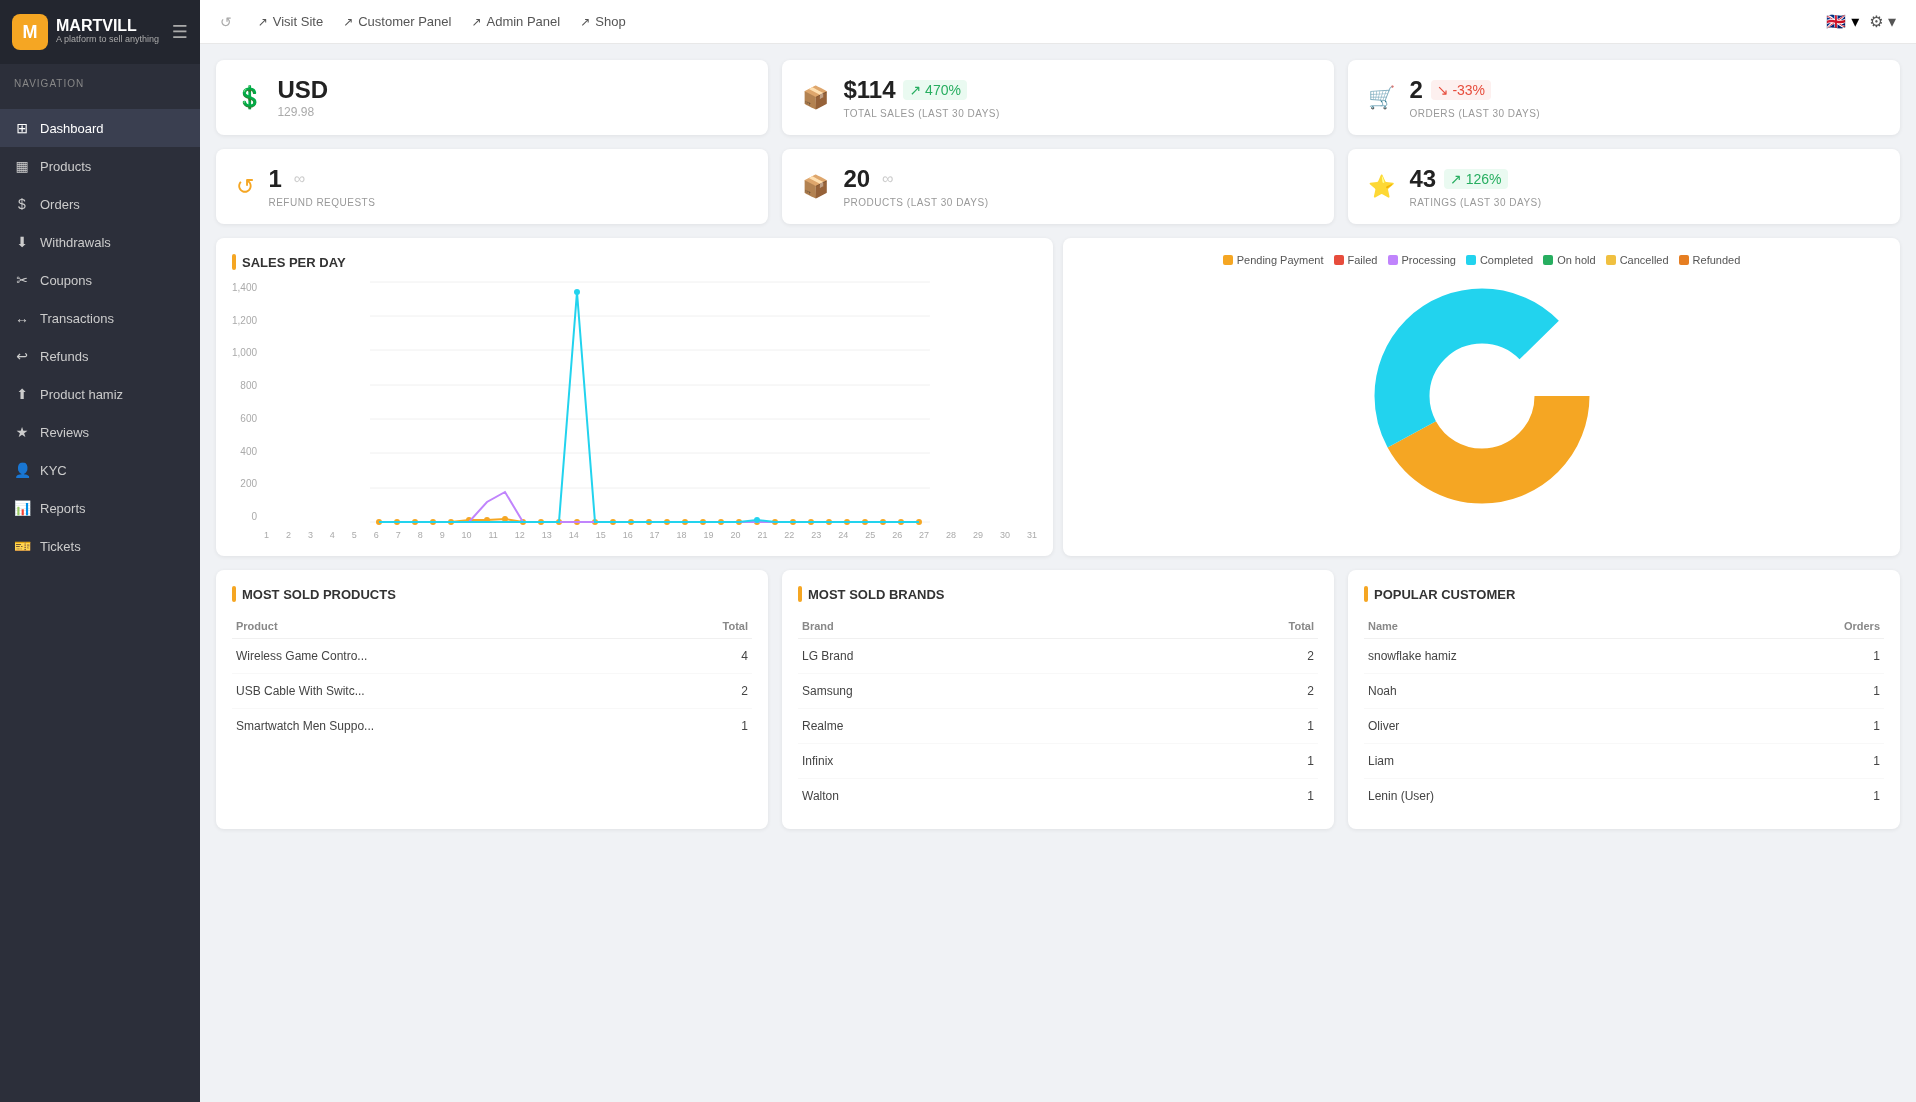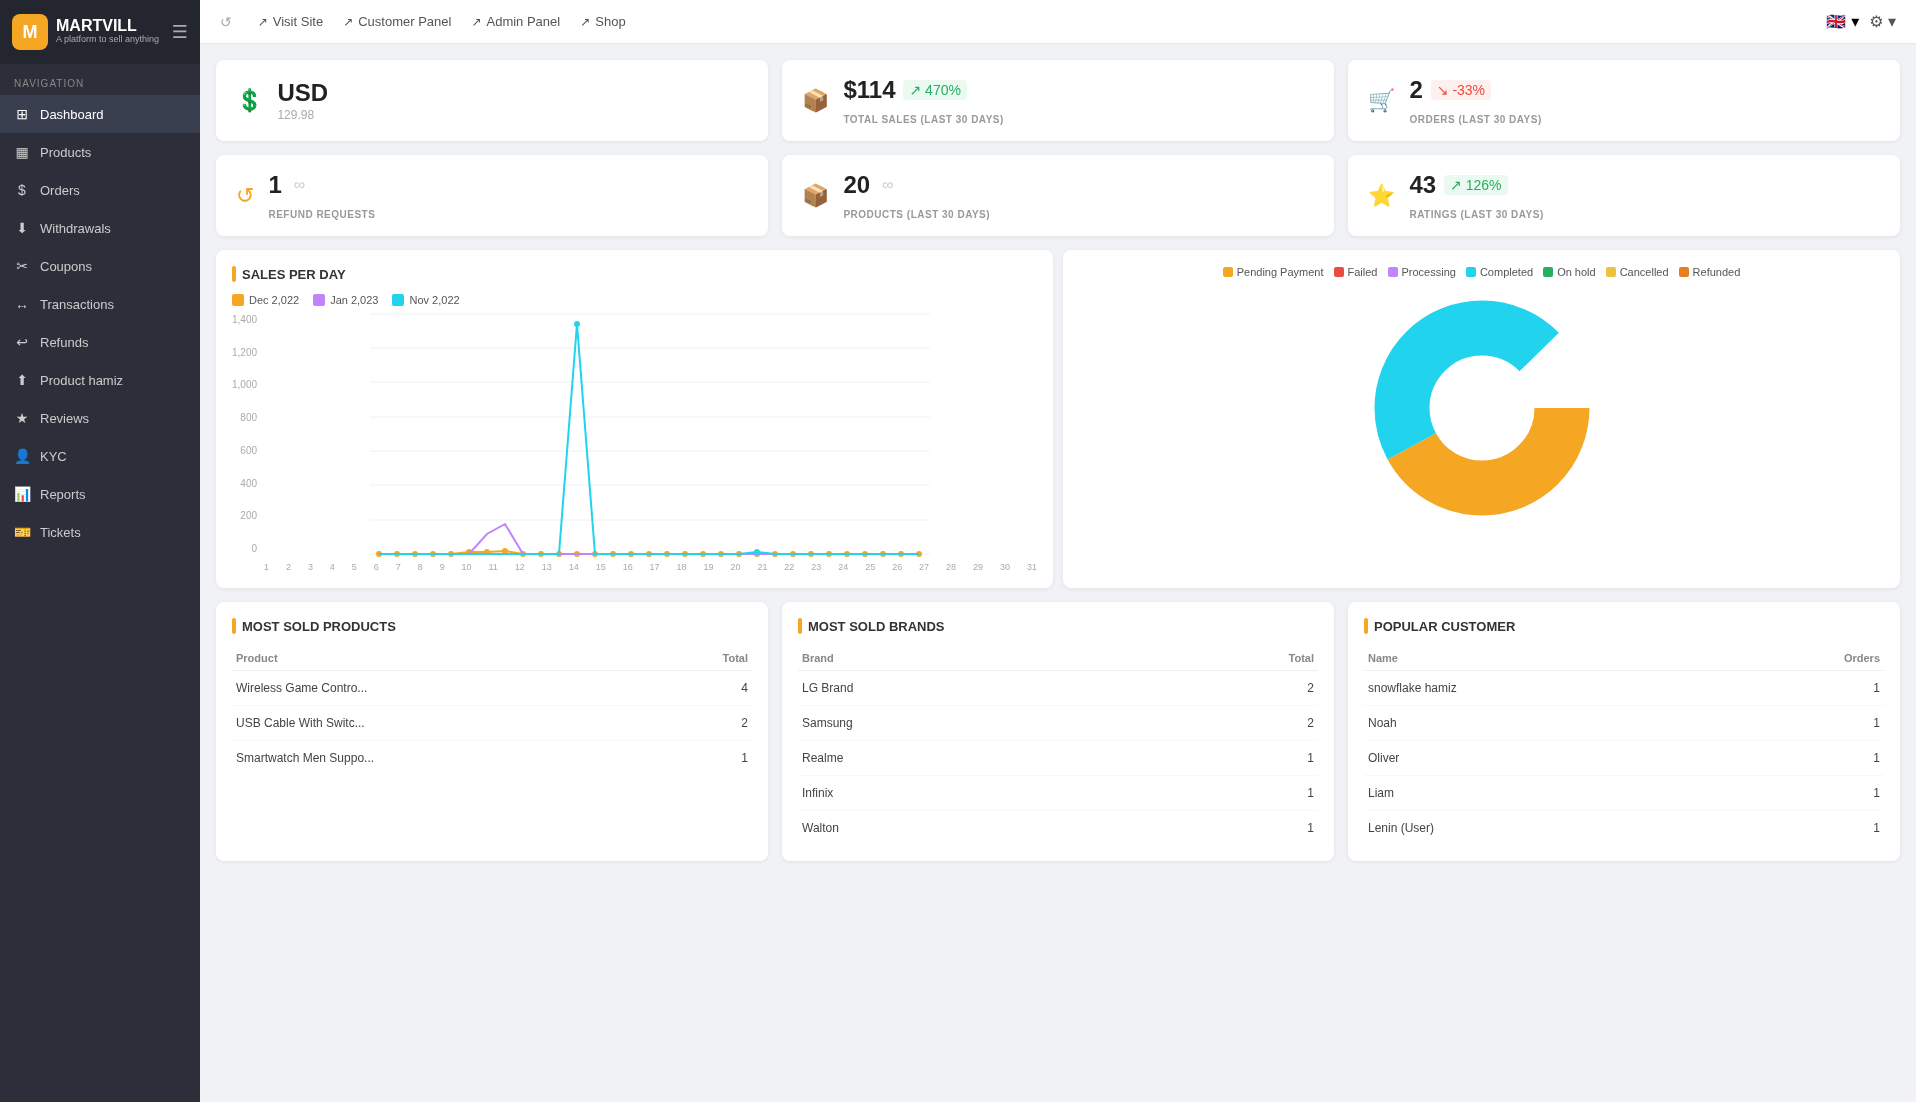--- a/index.html
+++ b/index.html
@@ -6,21 +6,21 @@
     body { font-family: 'Segoe UI', Arial, sans-serif; background: #f0f2f5; display: flex; height: 100vh; overflow: hidden; }
 
     
     .sidebar { width: 200px; min-width: 200px; background: #2c2f3a; color: #ccc; display: flex; flex-direction: column; height: 100vh; overflow-y: auto; }
     .sidebar-logo { display: flex; align-items: center; padding: 14px 12px; background: #23262f; gap: 8px; }
     .logo-icon { width: 36px; height: 36px; background: #f5a623; border-radius: 8px; display: flex; align-items: center; justify-content: center; color: white; font-size: 18px; font-weight: bold; }
     .logo-text { display: flex; flex-direction: column; }
     .logo-name { color: white; font-size: 16px; font-weight: 700; line-height: 1; }
     .logo-sub { color: #aaa; font-size: 9px; line-height: 1.3; }
     .hamburger { margin-left: auto; color: #aaa; font-size: 18px; cursor: pointer; }
-    .nav-label { font-size: 10px; color: #888; padding: 14px 14px 6px; letter-spacing: 1px; text-transform: uppercase; }
+    .nav-label { font-size: 10px; color: #888; padding: 14px 14px 20px; letter-spacing: 1px; text-transform: uppercase; }
     .nav-item { display: flex; align-items: center; gap: 10px; padding: 11px 14px; cursor: pointer; color: #ccc; font-size: 13px; transition: background 0.2s; }
     .nav-item.active { background: #3a3f50; color: white; }
     .nav-icon { width: 16px; text-align: center; font-size: 14px; }
 
     
     .main { flex: 1; display: flex; flex-direction: column; overflow: hidden; }
     .topbar { background: white; padding: 8px 20px; display: flex; align-items: center; gap: 18px; border-bottom: 1px solid #e8e8e8; min-height: 44px; }
     .topbar-btn { display: flex; align-items: center; gap: 5px; color: #555; font-size: 13px; cursor: pointer; padding: 4px 8px; border-radius: 4px; }
     .topbar-right { margin-left: auto; display: flex; align-items: center; gap: 10px; }
     .flag { font-size: 16px; }
@@ -31,21 +31,21 @@
     
     .stat-row { display: grid; grid-template-columns: 1fr 1fr 1fr; gap: 14px; margin-bottom: 14px; }
     .stat-card { background: white; border-radius: 8px; padding: 16px 20px; display: flex; align-items: center; gap: 14px; box-shadow: 0 1px 4px rgba(0,0,0,0.07); }
     .stat-icon { font-size: 22px; color: #f5a623; }
     .stat-info { display: flex; flex-direction: column; }
     .stat-main { display: flex; align-items: center; gap: 8px; }
     .stat-value { font-size: 24px; font-weight: 700; color: #222; }
     .stat-badge { font-size: 14px; padding: 2px 6px; border-radius: 4px; }
     .stat-badge.up { color: #27ae60; background: #eafaf1; }
     .stat-badge.down { color: #e74c3c; background: #fdf0ef; }
-    .stat-label { font-size: 10px; color: #999; text-transform: uppercase; margin-top: 10px; letter-spacing: 0.5px; font-weight: bold; }
+    .stat-label { font-size: 10px; color: #999; text-transform: uppercase; margin-top: 4px; letter-spacing: 0.5px; }
     .stat-sub { font-size: 12px; color: #aaa; margin-top: 1px; }
     .infinity { font-size: 16px; color: #ccc; margin-left: 4px; }
 
     
     .charts-row { display: grid; grid-template-columns: 1fr 1fr; gap: 10px; margin-bottom: 14px; }
     .chart-card { background: white; border-radius: 8px; padding: 16px; box-shadow: 0 1px 4px rgba(0,0,0,0.07); }
     .card-title { font-size: 13px; font-weight: 700; color: #333; margin-bottom: 12px; display: flex; align-items: center; gap: 6px; }
     .card-title::before { content: ''; display: inline-block; width: 4px; height: 16px; background: #f5a623; border-radius: 2px; }
     .chart-legend { display: flex; gap: 14px; margin-bottom: 8px; flex-wrap: wrap; }
     .legend-item { display: flex; align-items: center; gap: 5px; font-size: 11px; color: #555; }
@@ -235,34 +235,20 @@
           </div>
           <span class="stat-label">RATINGS (LAST 30 DAYS)</span>
         </div>
       </div>
     </div>
 
     <div class="charts-row">
 
       <div class="chart-card">
         <div class="card-title">SALES PER DAY</div>
-        <div class="chart-legend">
-          <div class="legend-item">
-            <div class="legend-dot" style="background:#f5a623;"></div>
-            <span>Dec 2,022</span>
-          </div>
-          <div class="legend-item">
-            <div class="legend-dot" style="background:#c084fc;"></div>
-            <span>Jan 2,023</span>
-          </div>
-          <div class="legend-item">
-            <div class="legend-dot" style="background:#22d3ee;"></div>
-            <span>Nov 2,022</span>
-          </div>
-        </div>
         <div class="chart-area">
           <div class="chart-y-axis">
             <span>1,400</span>
             <span>1,200</span>
             <span>1,000</span>
             <span>800</span>
             <span>600</span>
             <span>400</span>
             <span>200</span>
             <span>0</span>

